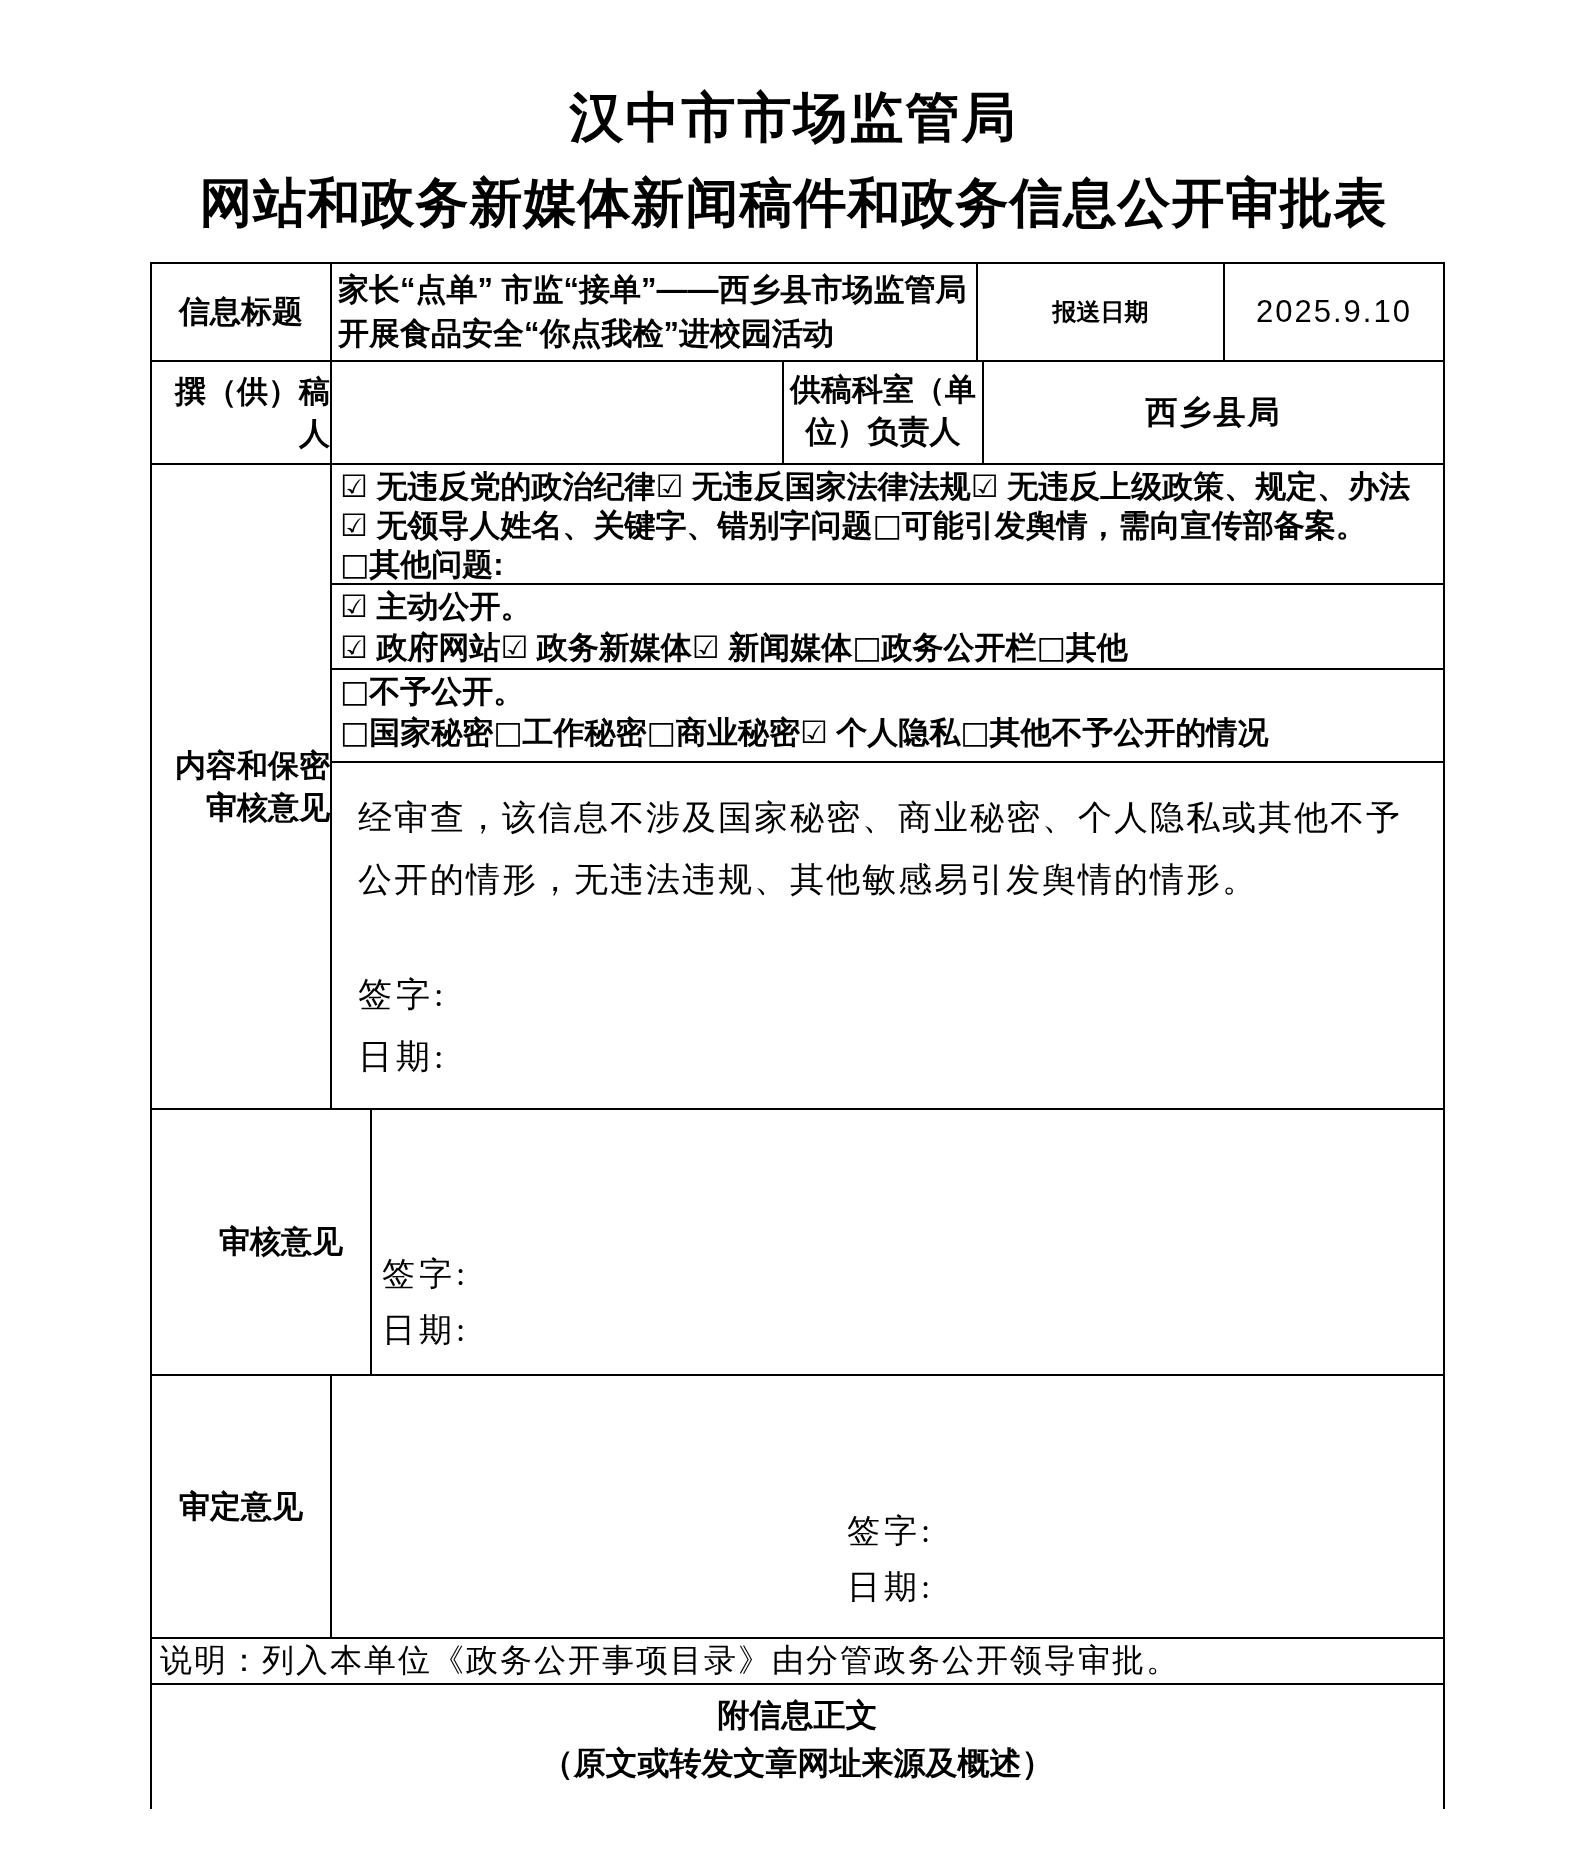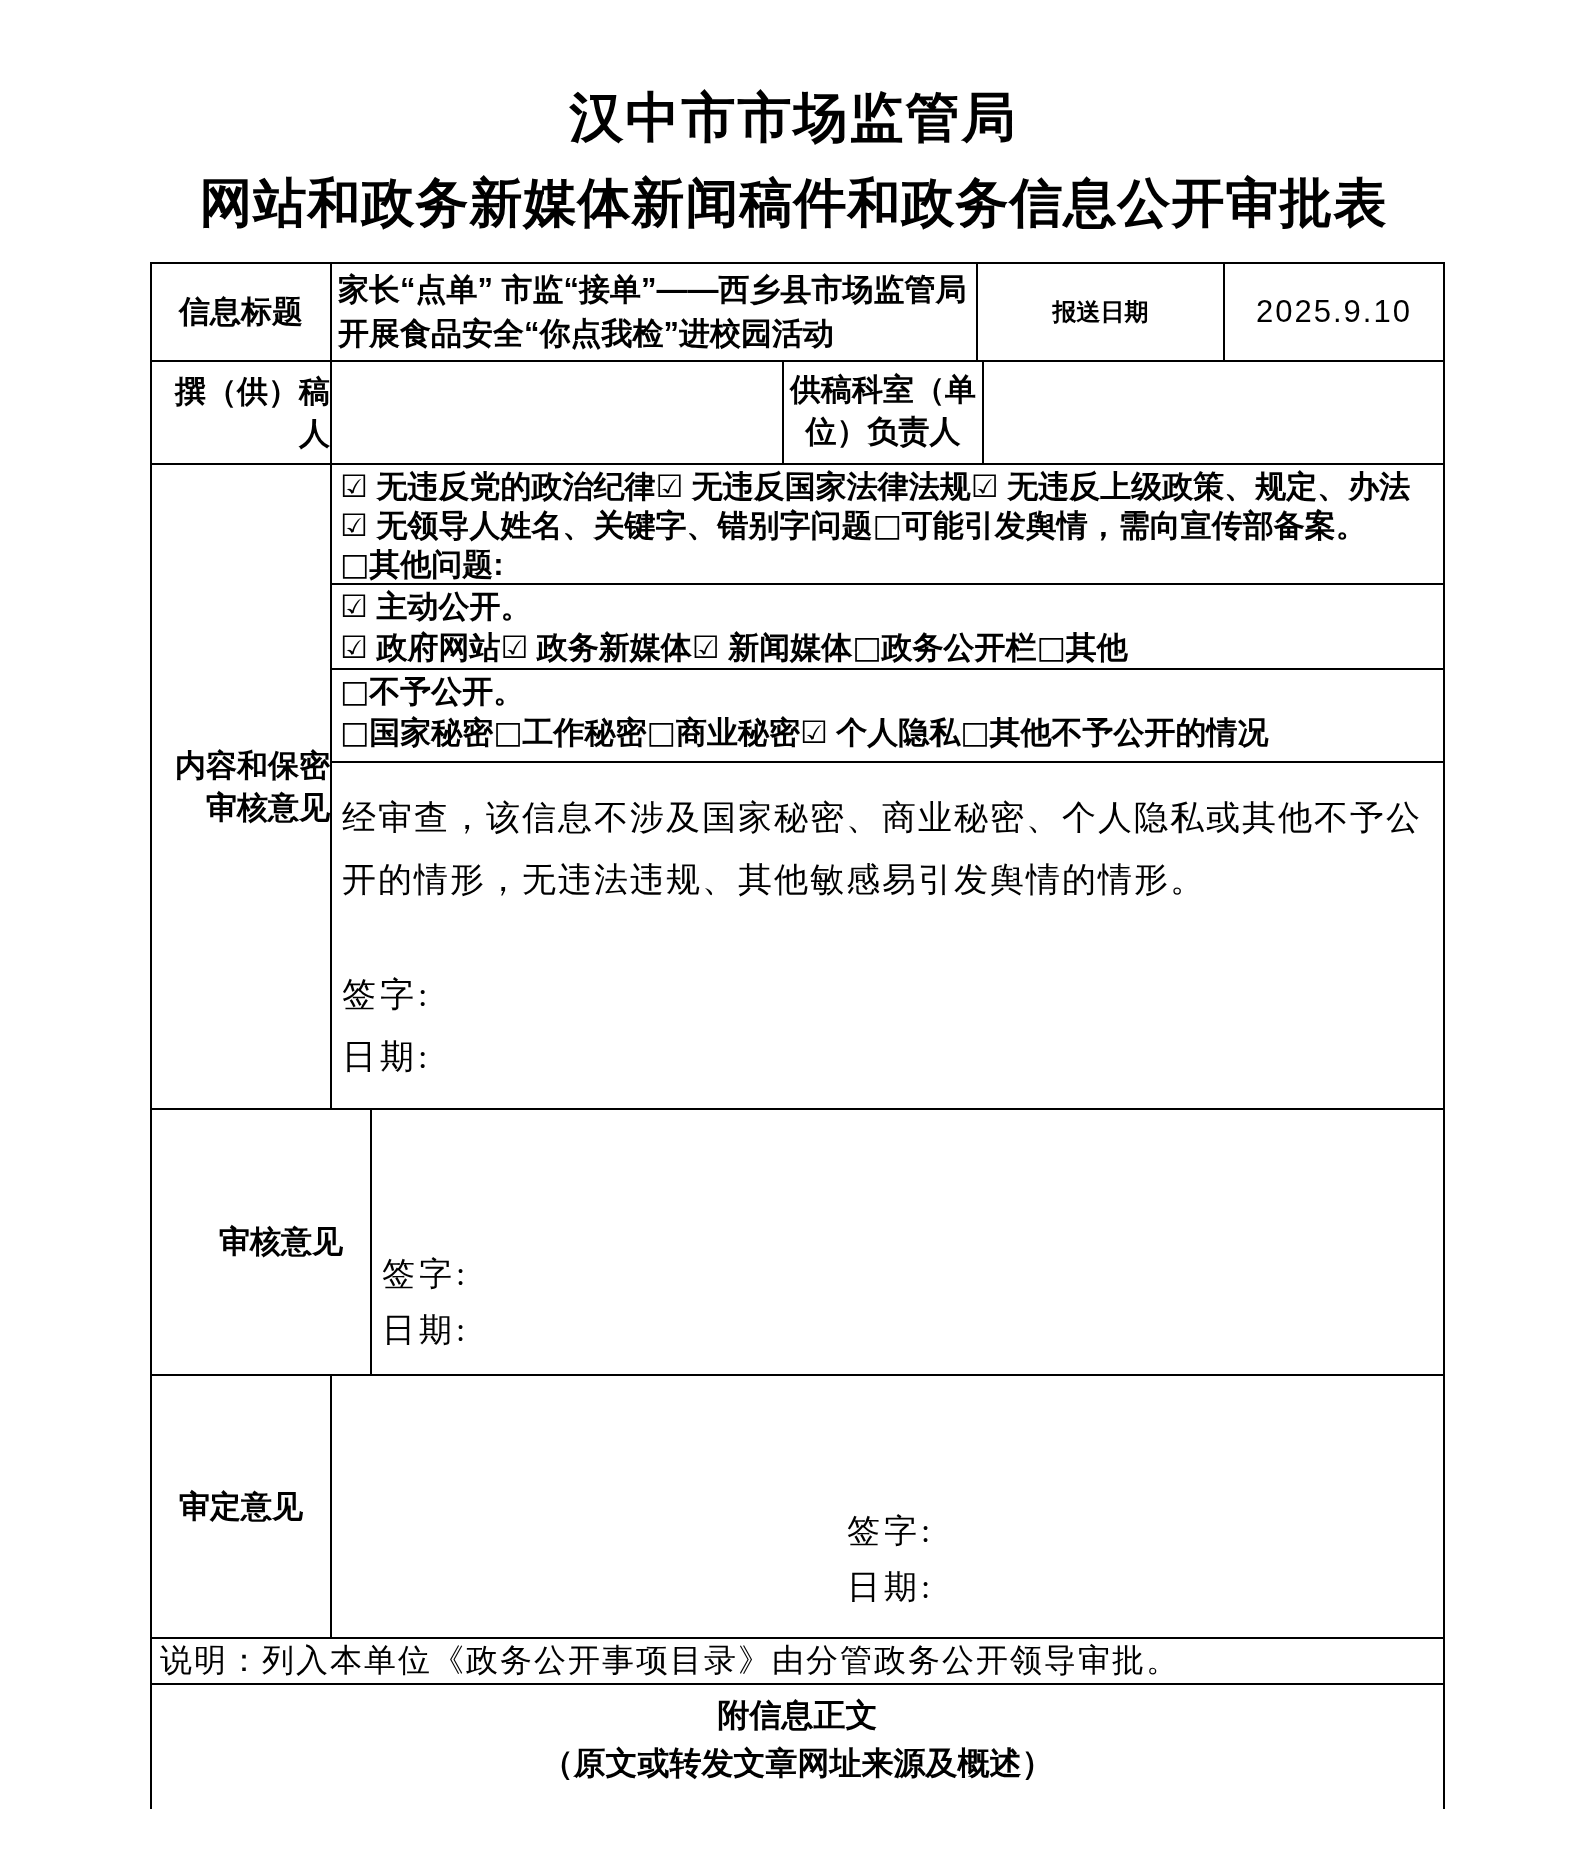--- a/index.html
+++ b/index.html
@@ -43,21 +43,21 @@
   .r2 .deptval{display:flex;align-items:center;justify-content:center;font-size:32px;font-weight:bold;letter-spacing:2px;}
   .r3{height:645px;}
   .subcol{flex:1;display:flex;flex-direction:column;}
   .sub{box-sizing:border-box;border-bottom:2px solid #000;padding:2px 6px 0 8px;
        font-size:31px;font-weight:bold;line-height:39px;}
   .sub.b,.sub.c{line-height:40px;padding-top:1px;}
   .sub.b{height:85px;}
   .sub.c{height:93px;}
   .sub.a{height:120px;}
   .sub.d{height:345px;border-bottom:none;font-weight:normal;
-         font-family:"Liberation Serif", serif;font-size:34px;padding:0 16px 0 10px;}
+         font-family:"Liberation Serif", serif;font-size:34px;padding:0 16px 0 26px;}
   .sub.d .para{margin-top:24px;line-height:62px;letter-spacing:2px;}
   .sub.d .sig{margin-top:64px;line-height:40px;letter-spacing:4px;}
   .sub.d .dat{margin-top:22px;line-height:40px;letter-spacing:4px;}
   .box{font-family:"DejaVu Sans", sans-serif;}
   .seg{white-space:normal;}
   .r4{height:266px;padding-left:40px;}
   .r4 .val{display:flex;flex-direction:column;justify-content:flex-end;
            padding:0 0 16px 10px;font-family:"Liberation Serif", serif;
            font-size:33px;line-height:56px;letter-spacing:4px;}
   .r5{height:263px;}
@@ -84,20 +84,21 @@
       <div class="cell lab">信息标题</div>
       <div class="cell val">家长“点单” 市监“接单”——西乡县市场监管局开展食品安全“你点我检”进校园活动</div>
       <div class="cell dlab">报送日期</div>
       <div class="cell dval last">2025.9.10</div>
     </div>
 
     <div class="row r2">
       <div class="cell lab">撰（供）稿人</div>
       <div class="cell empty"></div>
       <div class="cell dept">供稿科室（单位）负责人</div>
+      <div class="cell deptval last">西乡县局</div>
     </div>
 
     <div class="row r3">
       <div class="cell lab">内容和保密审核意见</div>
       <div class="cell last subcol">
 
         <div class="sub a">
           <div>
             <span class="seg"><span class="box">☑</span><span> 无违反党的政治纪律</span></span><span class="seg"><span class="box">☑</span><span> 无违反国家法律法规</span></span><span class="seg"><span class="box">☑</span><span> 无违反上级政策、规定、办法</span></span><span class="seg"><span class="box">☑</span><span> 无领导人姓名、关键字、错别字问题</span></span><span class="seg"><span class="box">□</span><span>可能引发舆情，需向宣传部备案。</span></span>
           </div>

